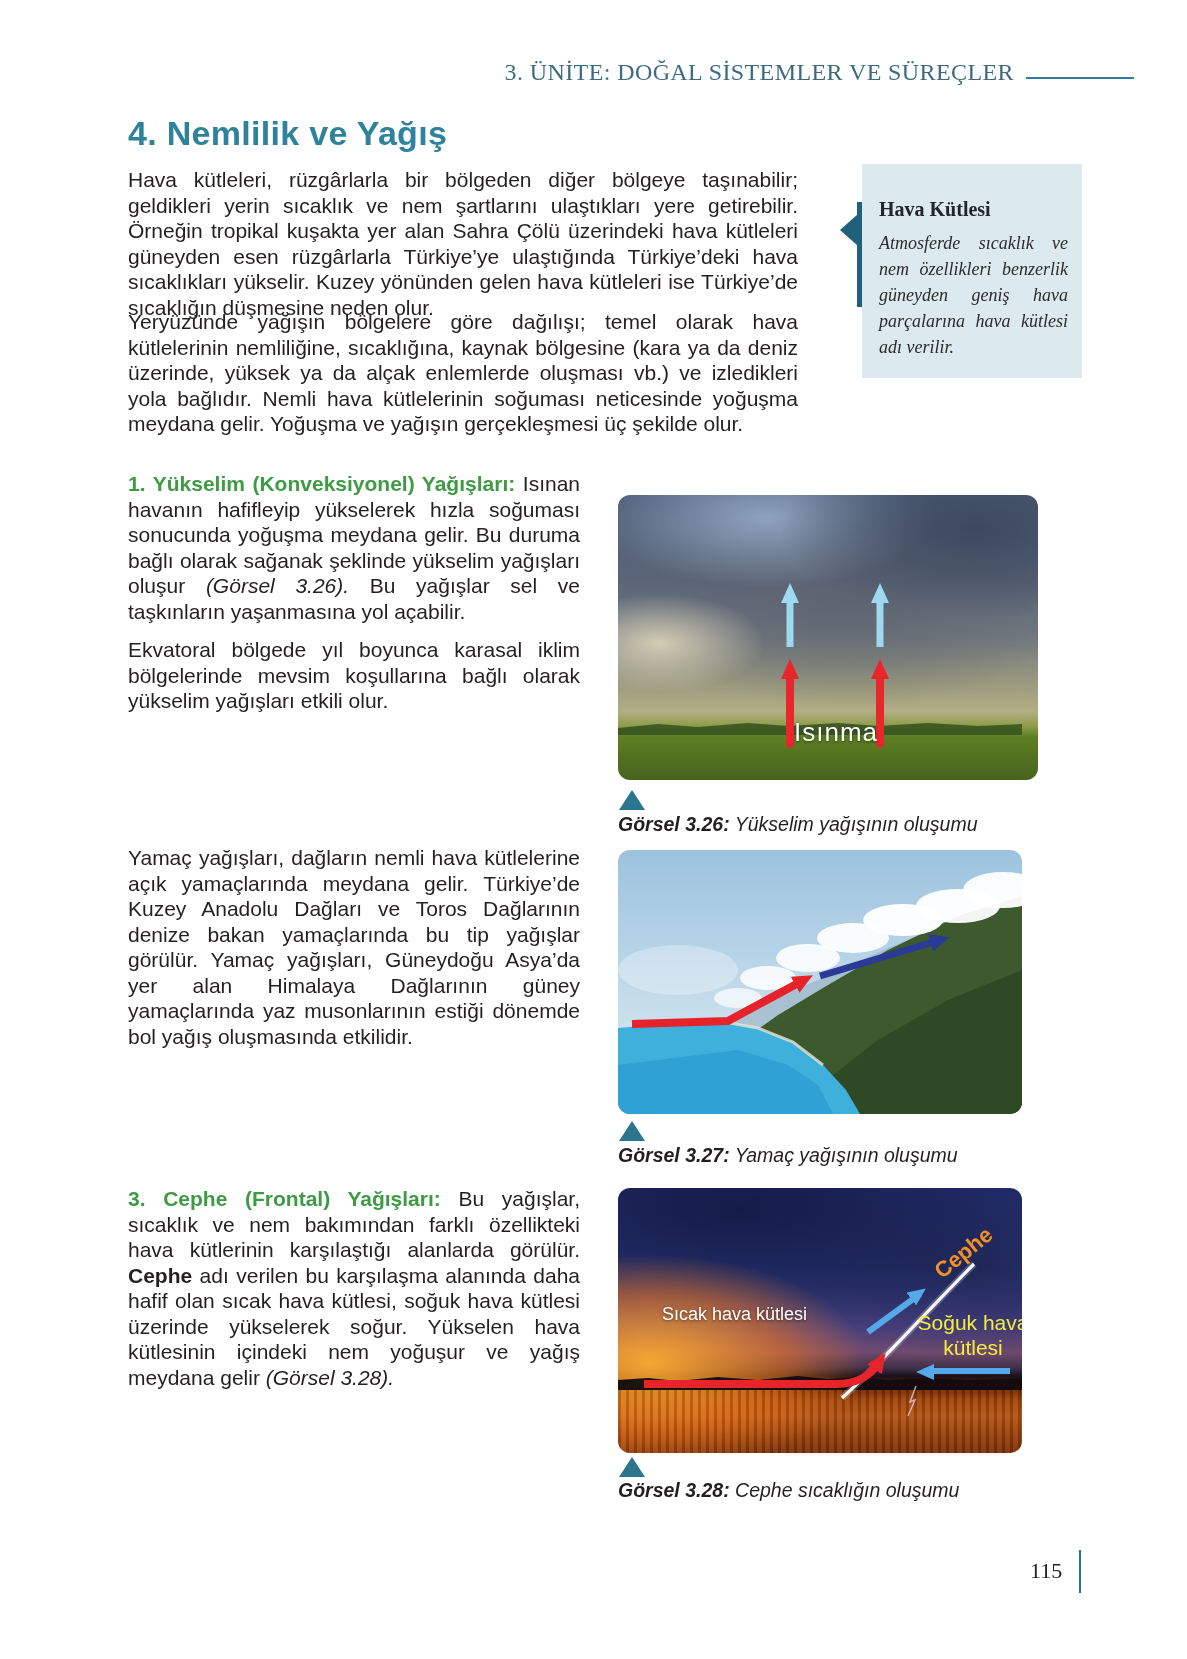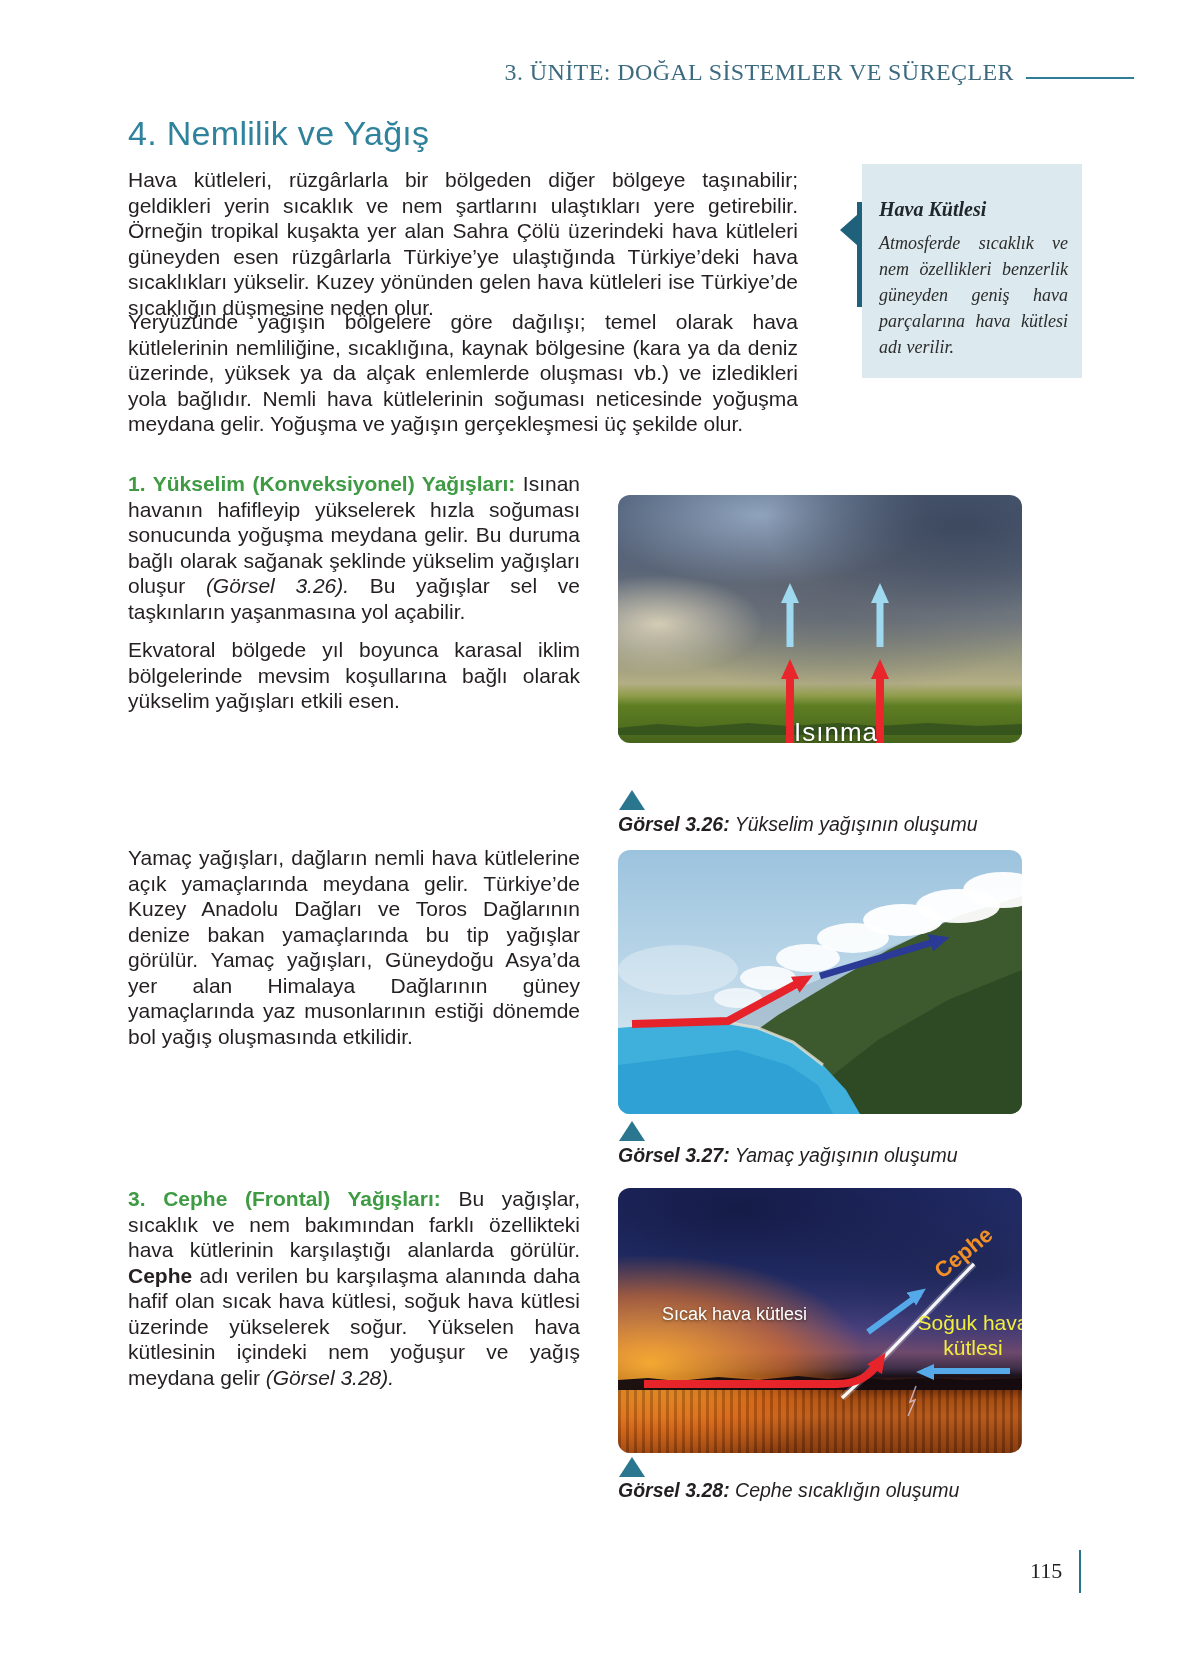--- a/index.html
+++ b/index.html
@@ -5,57 +5,57 @@
   html,body{margin:0;padding:0;background:#ffffff;}
   .page{position:relative;width:1187px;height:1659px;background:#ffffff;overflow:hidden;
         font-family:"Liberation Sans",sans-serif;color:#241f21;}
 
   
   .unit-header{position:absolute;top:59px;left:0;width:1014px;text-align:right;
       font-family:"Liberation Serif",serif;font-size:24px;color:#3c6b80;letter-spacing:.4px;}
   .unit-header-rule{position:absolute;top:77px;left:1026px;width:108px;height:2px;background:#2f7d96;}
 
   
-  .page-title{position:absolute;top:114px;left:128px;font-size:34px;font-weight:400;
+  .page-title{position:absolute;top:114px;left:128px;font-size:34px;font-weight:700;
       color:#2e829c;letter-spacing:.3px;}
 
   
   .body-text{font-size:21px;line-height:25.5px;text-align:justify;color:#241f21;margin:0;}
   .intro-1{position:absolute;top:167px;left:128px;width:670px;}
   .intro-2{position:absolute;top:309px;left:128px;width:670px;}
 
   
   .note-box{position:absolute;top:164px;left:862px;width:220px;height:214px;background:#dce9ee;
       box-sizing:border-box;padding:34px 14px 0 17px;}
-  .note-title{font-family:"Liberation Serif",serif;font-style:italic;font-weight:bold;
+  .note-title{font-family:"Liberation Serif",serif;font-weight:bold;
       font-size:20px;color:#20272b;margin:0 0 9px 0;}
   .note-body{font-family:"Liberation Serif",serif;font-style:italic;font-size:18px;
       line-height:26px;text-align:justify;color:#2c2c2c;margin:0;}
   .note-accent-bar{position:absolute;left:857px;top:202px;width:5px;height:105px;background:#1f607a;}
   .note-pointer{position:absolute;left:840px;top:214px;width:0;height:0;
       border-top:16px solid transparent;border-bottom:16px solid transparent;border-right:18px solid #1f607a;}
 
   
   .sec{position:absolute;left:128px;width:452px;}
   .sec-1{top:471px;} .sec-2{top:845px;} .sec-3{top:1186px;}
   .sec p{margin:0 0 13px 0;}
   .sec-heading{color:#3e9b44;font-weight:bold;}
   .ref{font-style:italic;}
   .bold{font-weight:bold;}
 
   
   .figure{position:absolute;left:618px;width:404px;border-radius:12px;overflow:hidden;}
   .figure svg{position:absolute;left:0;top:0;}
-  .figure-1{top:495px;height:248px;
+  .figure-1{top:495px;height:285px;
     background:
       radial-gradient(ellipse 150px 70px at 10% 52%, rgba(228,218,190,.85), rgba(228,218,190,0) 70%),
       radial-gradient(ellipse 260px 120px at 85% 12%, rgba(58,70,92,.9), rgba(58,70,92,0) 75%),
       radial-gradient(ellipse 240px 100px at 35% 8%, rgba(150,170,196,.9), rgba(150,170,196,0) 70%),
       radial-gradient(ellipse 300px 140px at 55% 38%, rgba(92,98,110,.75), rgba(92,98,110,0) 75%),
-      linear-gradient(180deg,#4d5e78 0%,#5a6578 30%,#737a80 50%,#98987e 65%,#b3ae84 76%,#8f9c4a 81%,#5d7d22 85%,#47641c 100%);}
+      linear-gradient(180deg,#4d5e78 0%,#5a6578 30%,#737a80 50%,#98987e 65%,#b3ae84 76%,#8f9c4a 81%,#5d7d22 85%,#47641c 100%); padding-left: 16px;}
   .fig1-label{position:absolute;left:176px;top:222px;color:#ffffff;font-size:26px;
       letter-spacing:1px;text-shadow:0 1px 3px rgba(0,0,0,.5);}
   .figure-2{top:850px;height:264px;
       background:linear-gradient(180deg,#9cc3de 0%,#b7d4e7 40%,#cfe2ee 70%,#d9e9f2 100%);}
   .figure-3{top:1188px;height:265px;
     background:
       radial-gradient(ellipse 300px 150px at 8% 66%, rgba(252,174,48,.95), rgba(246,120,26,.55) 45%, rgba(246,120,26,0) 72%),
       radial-gradient(ellipse 420px 160px at 30% 8%, rgba(18,24,64,.85), rgba(18,24,64,0) 78%),
       radial-gradient(ellipse 300px 120px at 90% 30%, rgba(30,36,80,.7), rgba(30,36,80,0) 75%),
       linear-gradient(180deg,#232e6e 0%,#2b3778 34%,#4a4180 52%,#6f4a6e 62%,#3f2f48 68%,#18111a 71%,#571f07 74%,#a34a10 80%,#b5581a 86%,#7e350c 100%);}
@@ -97,21 +97,21 @@
 
   <div class="note-box">
     <p class="note-title">Hava Kütlesi</p>
     <p class="note-body">Atmosferde sıcaklık ve nem özellikleri benzerlik güneyden geniş hava parçalarına hava kütlesi adı verilir.</p>
   </div>
   <div class="note-accent-bar"></div>
   <div class="note-pointer"></div>
 
   <div class="sec sec-1">
     <p class="body-text"><span class="sec-heading">1. Yükselim (Konveksiyonel) Yağışları:</span><span> Isınan havanın hafifleyip yükselerek hızla soğuması sonucunda yoğuşma meydana gelir. Bu duruma bağlı olarak sağanak şeklinde yükselim yağışları oluşur </span><span class="ref">(Görsel 3.26).</span><span> Bu yağışlar sel ve taşkınların yaşanmasına yol açabilir.</span></p>
-    <p class="body-text">Ekvatoral bölgede yıl boyunca karasal iklim bölgelerinde mevsim koşullarına bağlı olarak yükselim yağışları etkili esen.</p>
+    <p class="body-text">Ekvatoral bölgede yıl boyunca karasal iklim bölgelerinde mevsim koşullarına bağlı olarak yükselim yağışları etkili olur.</p>
   </div>
 
   <div class="figure figure-1">
     <svg width="404" height="285" viewBox="0 0 404 285">
       <defs>
         <marker id="m1r" markerWidth="30" markerHeight="30" refX="10" refY="9" orient="auto" markerUnits="userSpaceOnUse">
           <path d="M0,0 L20,9 L0,18 Z" fill="#e8262c"></path>
         </marker>
         <marker id="m1c" markerWidth="30" markerHeight="30" refX="10" refY="9" orient="auto" markerUnits="userSpaceOnUse">
           <path d="M0,0 L20,9 L0,18 Z" fill="#9fd9ef"></path>

